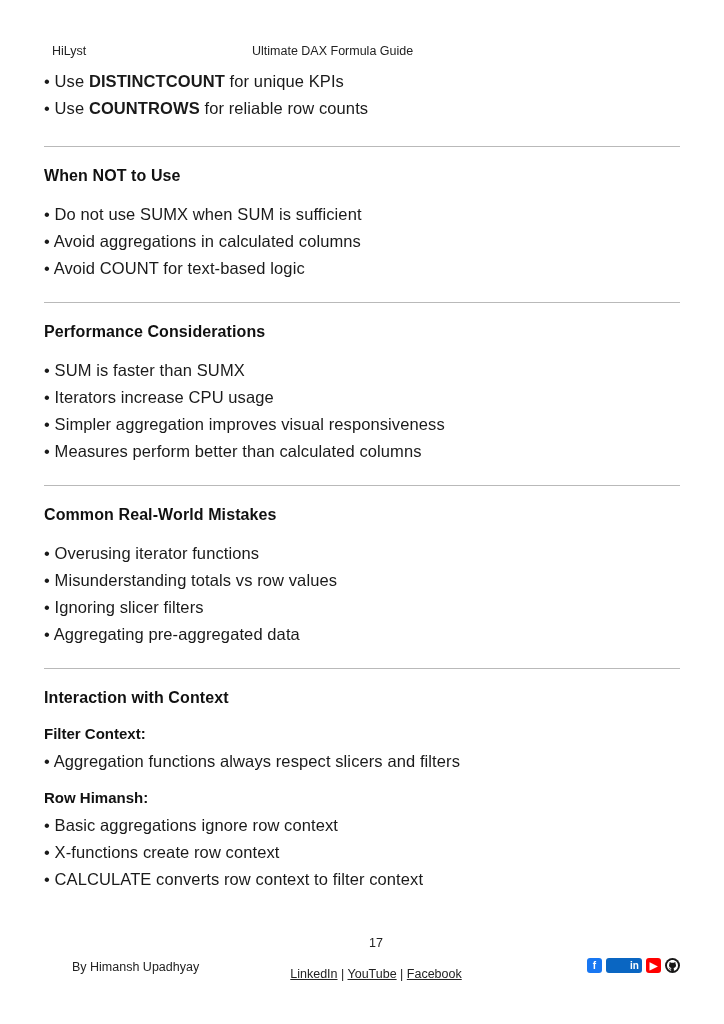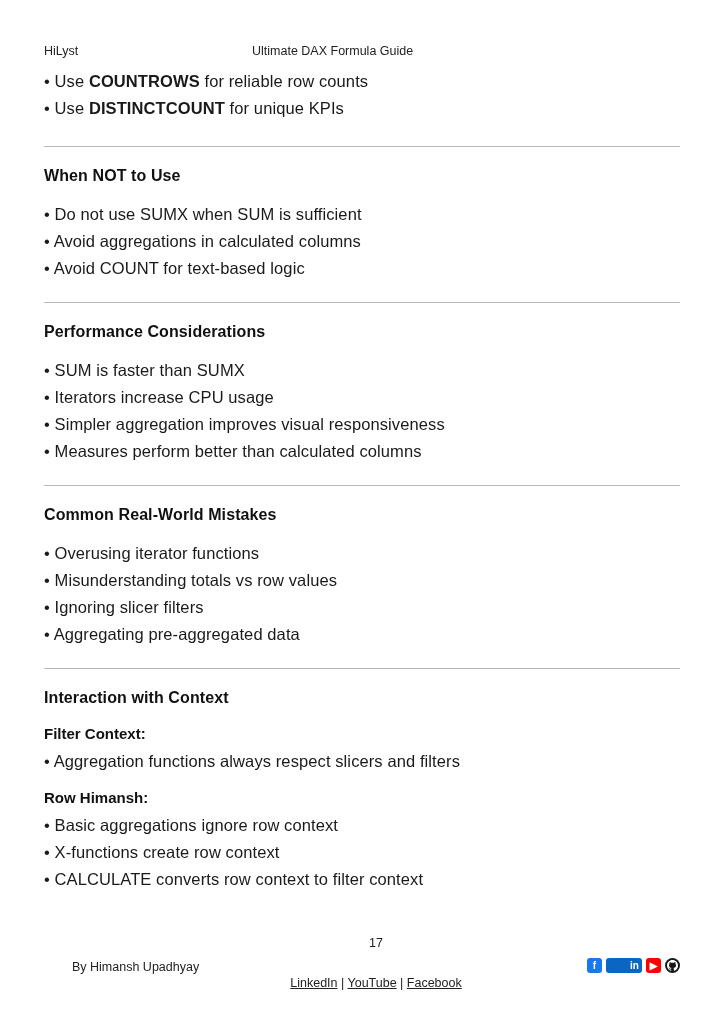--- a/index.html
+++ b/index.html
@@ -24,21 +24,21 @@
   }
   
   .header {
     position: relative;
     height: 18px;
     font-size: 12.5px;
     color: #222;
   }
   .header .brand {
     position: absolute;
-    left: 0;
+    left: 8px;
     top: 0;
   }
   .header .doc-title {
     position: absolute;
     left: 208px;
     top: 0;
     font-size: 12.5px;
   }
   
   .content {
@@ -101,21 +101,21 @@
     position: absolute;
     left: 44px;
     top: 24px;
     font-size: 12.5px;
     color: #222;
   }
   .footer .links {
     position: absolute;
     left: 0;
     right: 0;
-    top: 40px;
+    top: 31px;
     text-align: center;
     font-size: 12.5px;
     color: #222;
   }
   .footer .links a {
     color: #222;
     text-decoration: underline;
   }
   .footer .links .sep {
     text-decoration: none;
@@ -152,22 +152,22 @@
 
 <div class="page">
 
   <div class="header">
     <span class="brand">HiLyst</span>
     <span class="doc-title">Ultimate DAX Formula Guide</span>
   </div>
 
   <div class="content">
 
+    <p class="bullet"><span>• Use </span><span class="bold">DISTINCTCOUNT</span><span> for unique KPIs</span></p>
     <p class="bullet"><span>• Use </span><span class="bold">COUNTROWS</span><span> for reliable row counts</span></p>
-    <p class="bullet"><span>• Use </span><span class="bold">DISTINCTCOUNT</span><span> for unique KPIs</span></p>
 
     <div class="gap-24"></div>
     <hr class="rule">
     <div class="gap-20"></div>
 
     <h2 class="section">When NOT to Use</h2>
     <div class="gap-16"></div>
     <p class="bullet">• Do not use SUMX when SUM is sufficient</p>
     <p class="bullet">• Avoid aggregations in calculated columns</p>
     <p class="bullet">• Avoid COUNT for text-based logic</p>

